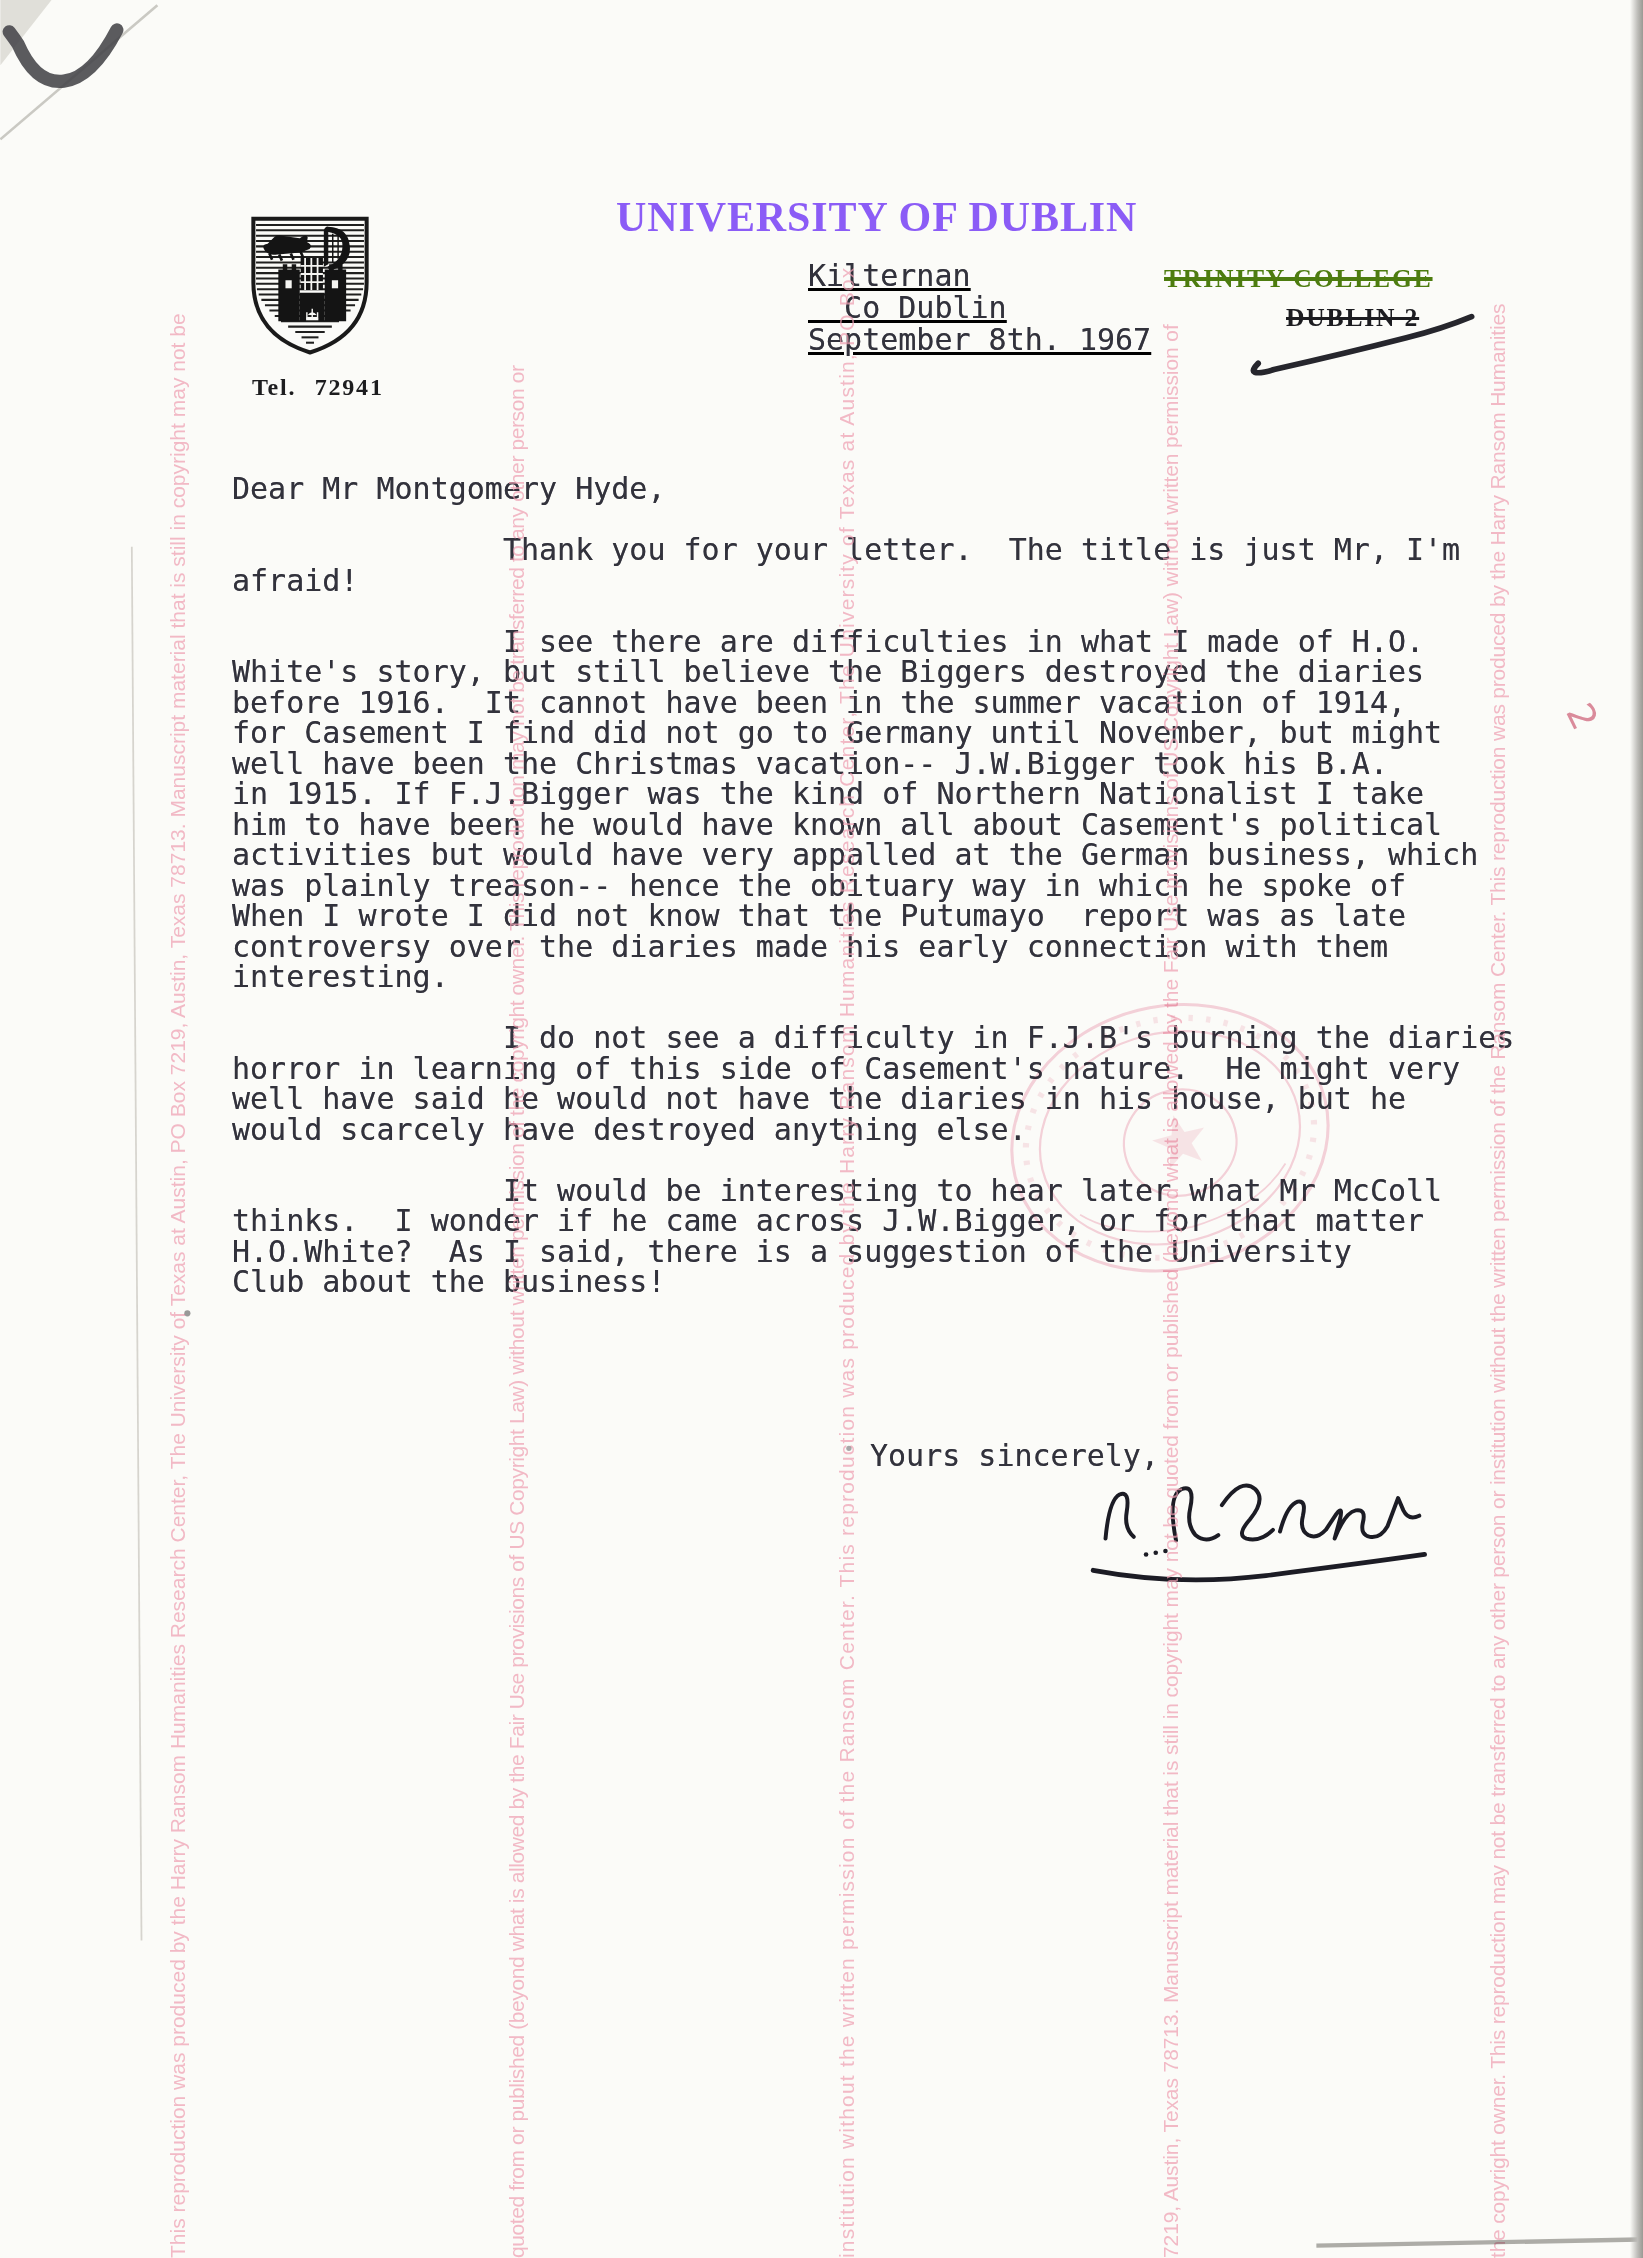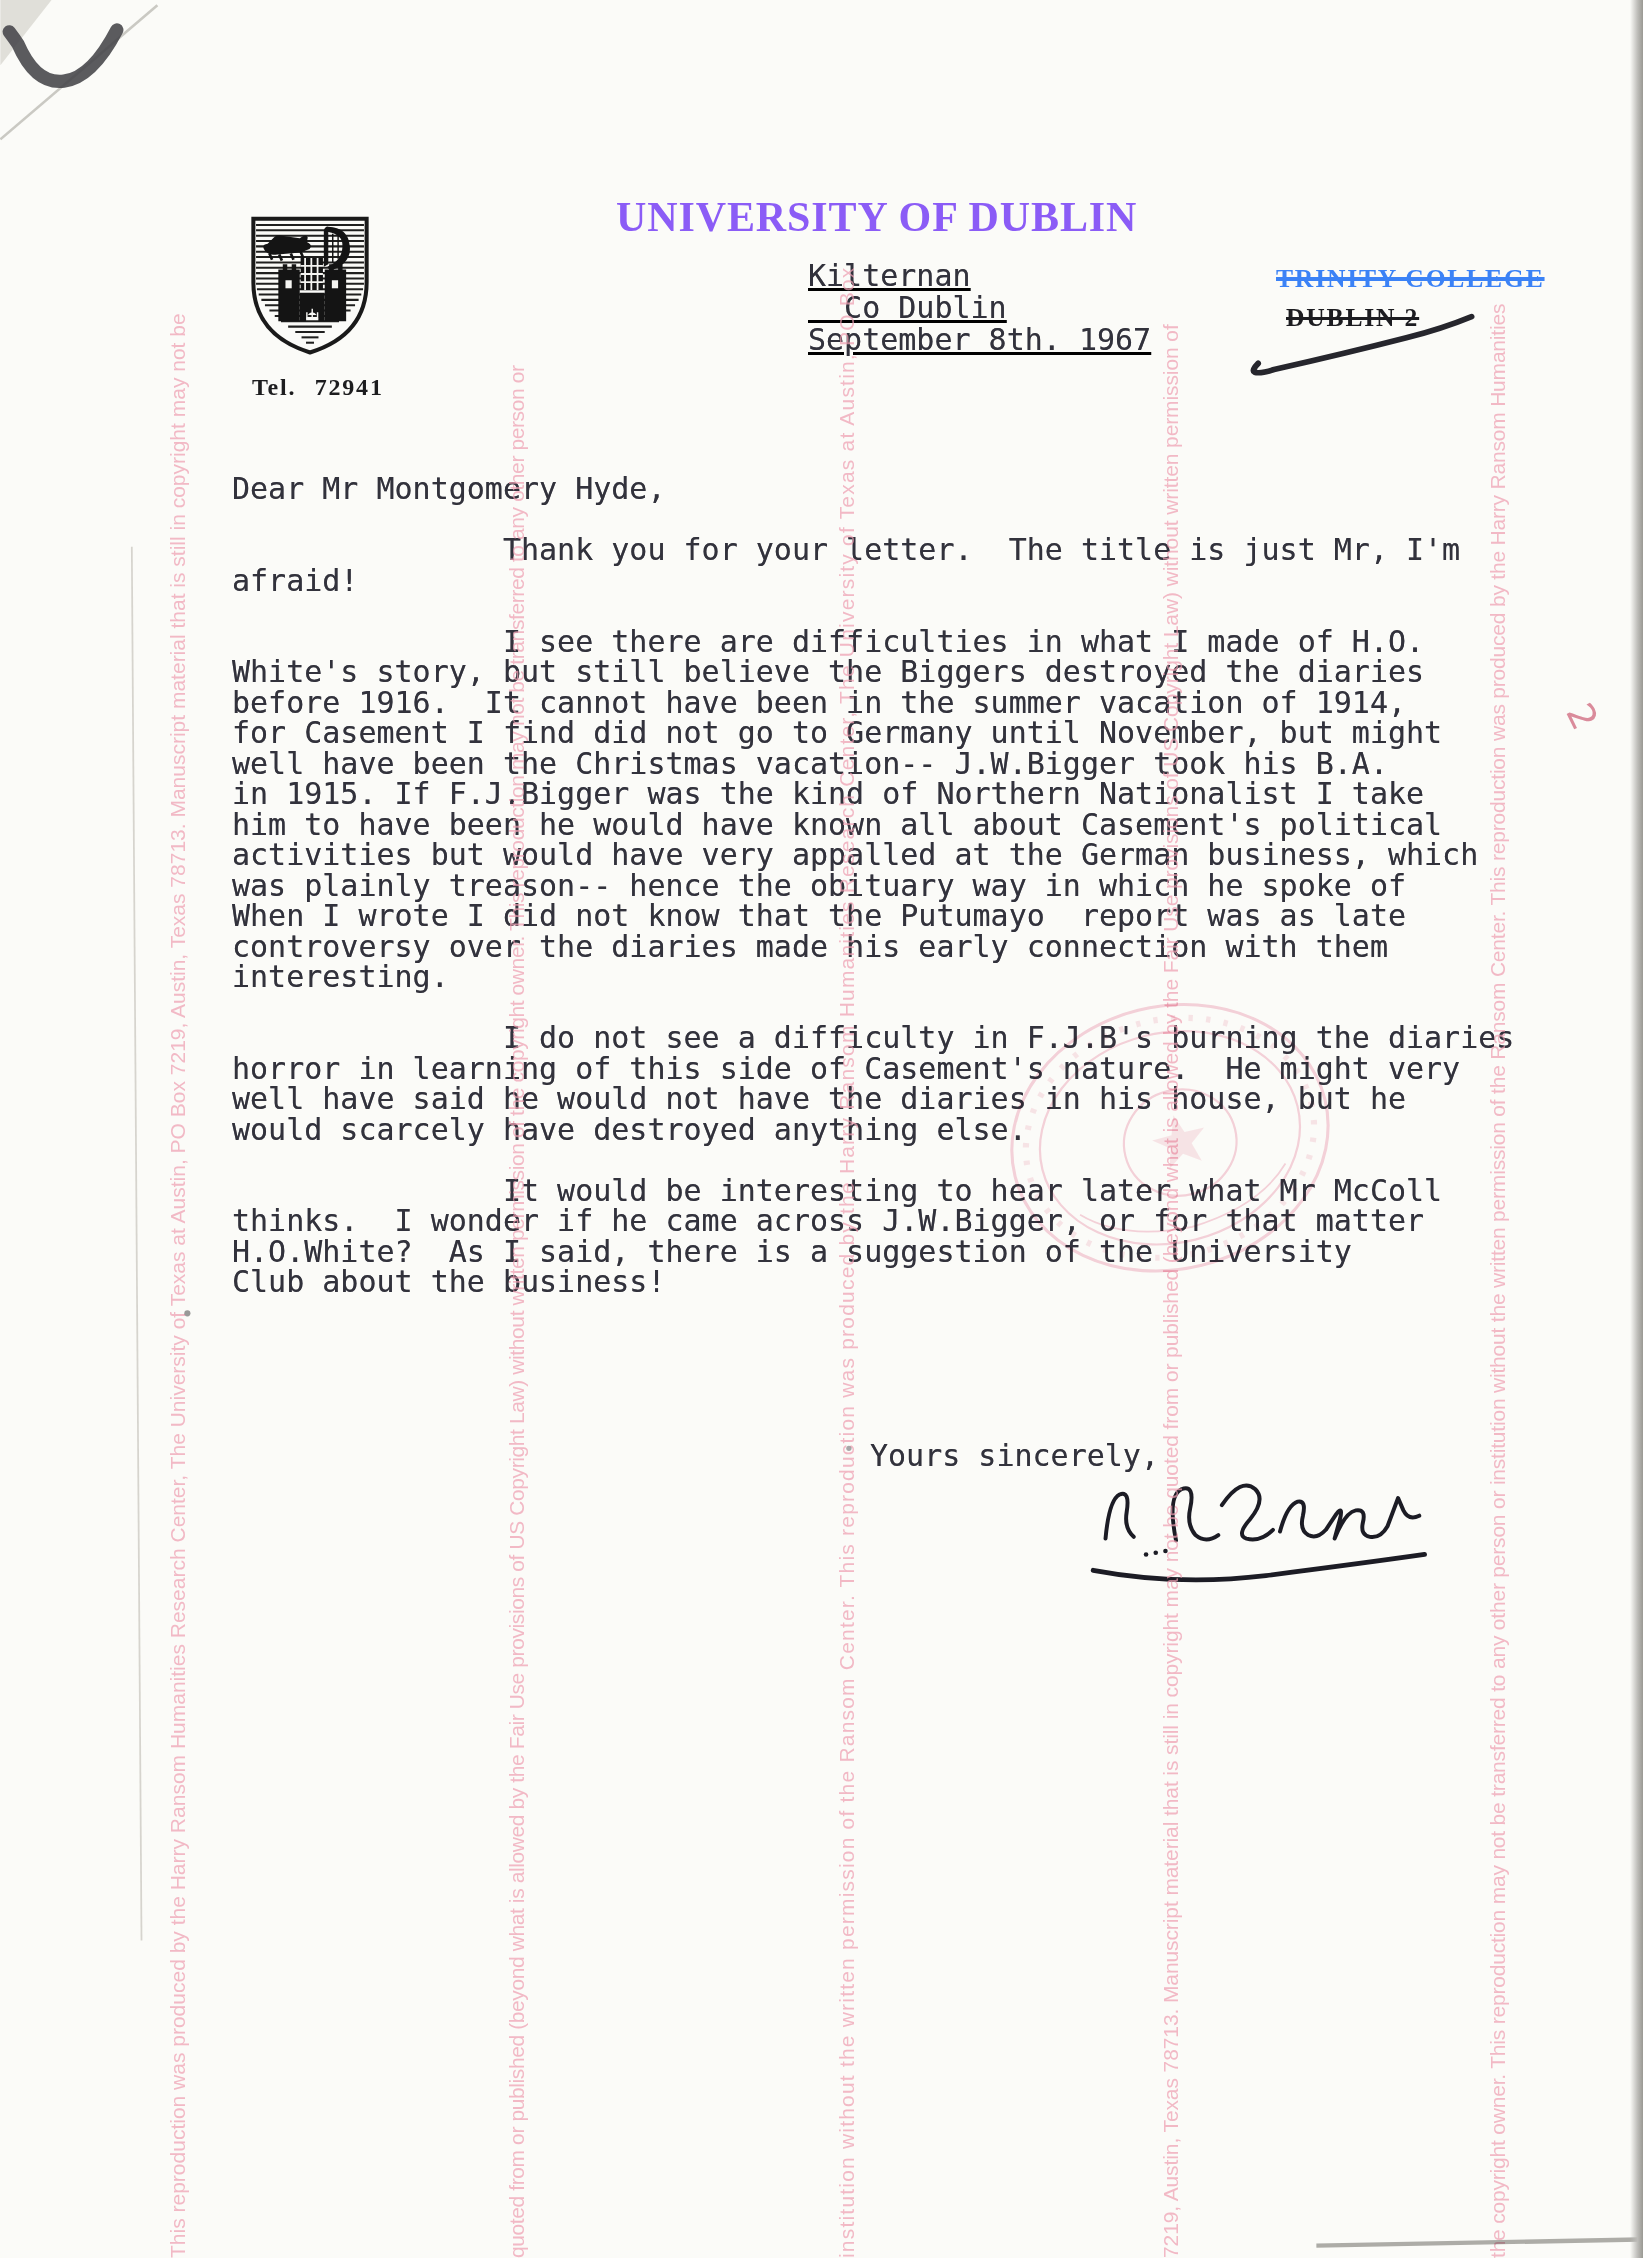--- a/index.html
+++ b/index.html
@@ -17,21 +17,21 @@
   .wm:nth-child(5){left:1486px;letter-spacing:-0.2px;}
   
   .crest{position:absolute;left:248px;top:214px;z-index:3;}
   .tel{position:absolute;left:252px;top:374px;z-index:3;color:#1d1d1f;
        font:700 24px "Liberation Serif",serif;letter-spacing:1.8px;word-spacing:10.6px;}
   .uni-title{position:absolute;left:616px;top:176px;z-index:3;color:#8b5cf6;
        font:700 42px "Liberation Serif",serif;letter-spacing:0.9px;white-space:nowrap;margin-top:17px;}
   .sender{position:absolute;left:808px;top:260px;z-index:3;text-decoration:underline;}
   .addr-line{white-space:pre;font:30px "DejaVu Sans Mono",monospace;line-height:32px;
        color:#32323c;text-shadow:0 0 0.5px rgba(50,50,62,.65);}
-  .trinity{position:absolute;left:1276px;top:264px;z-index:3;color:#3b82f6;white-space:nowrap;
+  .trinity{position:absolute;left:1164px;top:264px;z-index:3;color:#4d7c0f;white-space:nowrap;
        font:700 25.6px "Liberation Serif",serif;letter-spacing:1.8px;
        text-decoration:line-through;text-decoration-thickness:4.4px;}
   .dublin2{position:absolute;left:1286px;top:303px;z-index:3;color:#1c1c20;white-space:nowrap;
        font:700 25.6px "Liberation Serif",serif;letter-spacing:1.8px;
        text-decoration:line-through;text-decoration-thickness:2.6px;text-align:center;}
   
   .body-lines{position:absolute;left:232px;top:471px;z-index:3;}
   .tline{white-space:pre;height:30.5px;line-height:30.5px;
        font:30px "DejaVu Sans Mono",monospace;color:#32323c;
        text-shadow:0 0 0.5px rgba(50,50,62,.65);}

